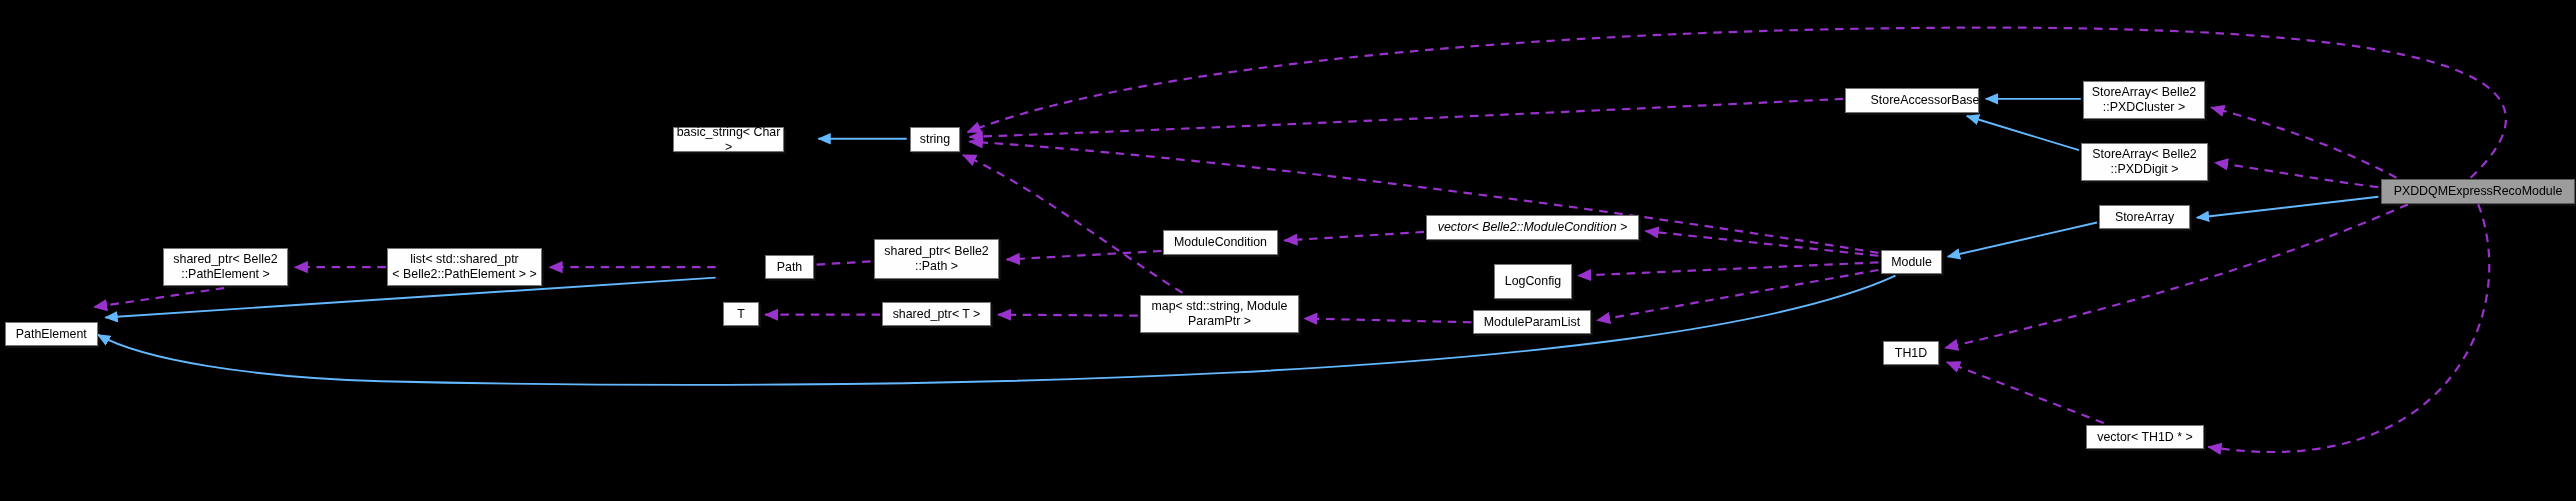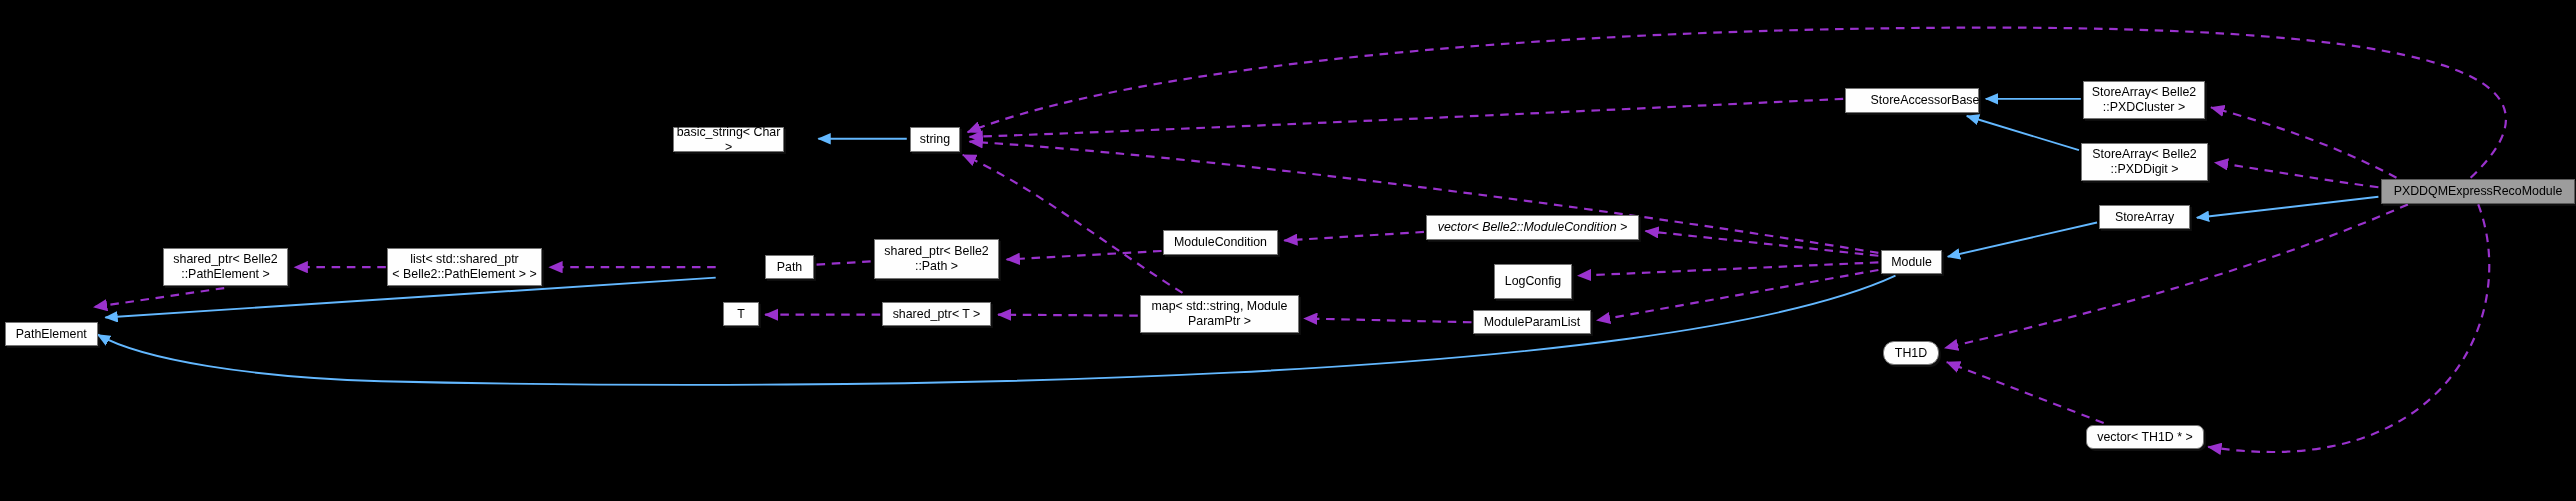--- a/index.html
+++ b/index.html
@@ -110,17 +110,17 @@
       <div class="node" style="left: 717px; top: 255px; width: 49px; height: 24px; margin-left: 48px;">Path</div>
       <div class="node" style="left: 1140px; top: 295px; width: 159px; height: 38px;">map&lt; std::string, Module
 ParamPtr &gt;</div>
       <div class="node" style="left: 882px; top: 302px; width: 109px; height: 24px;">shared_ptr&lt; T &gt;</div>
       <div class="node" style="left: 723px; top: 302px; width: 36px; height: 24px;">T</div>
       <div class="node" style="left: 163px; top: 248px; width: 125px; height: 38px;">shared_ptr&lt; Belle2
 ::PathElement &gt;</div>
       <div class="node" style="left: 387px; top: 248px; width: 155px; height: 38px;">list&lt; std::shared_ptr
 &lt; Belle2::PathElement &gt; &gt;</div>
       <div class="node" style="left: 4.8px; top: 309px; width: 93px; height: 24px; margin-top: 13px;">PathElement</div>
-      <div class="node" style="left: 1883px; top: 341px; width: 56px; height: 24px; border-radius: 11px;">TH1D</div>
-      <div class="node" style="left: 2086px; top: 425px; width: 118px; height: 24px; border-radius: 7px;">vector&lt; TH1D * &gt;</div>
+      <div class="node" style="left: 1883px; top: 341px; width: 56px; height: 24px;">TH1D</div>
+      <div class="node" style="left: 2086px; top: 425px; width: 118px; height: 24px;">vector&lt; TH1D * &gt;</div>
     </div>
 </div>
 
 
 </body></html>

